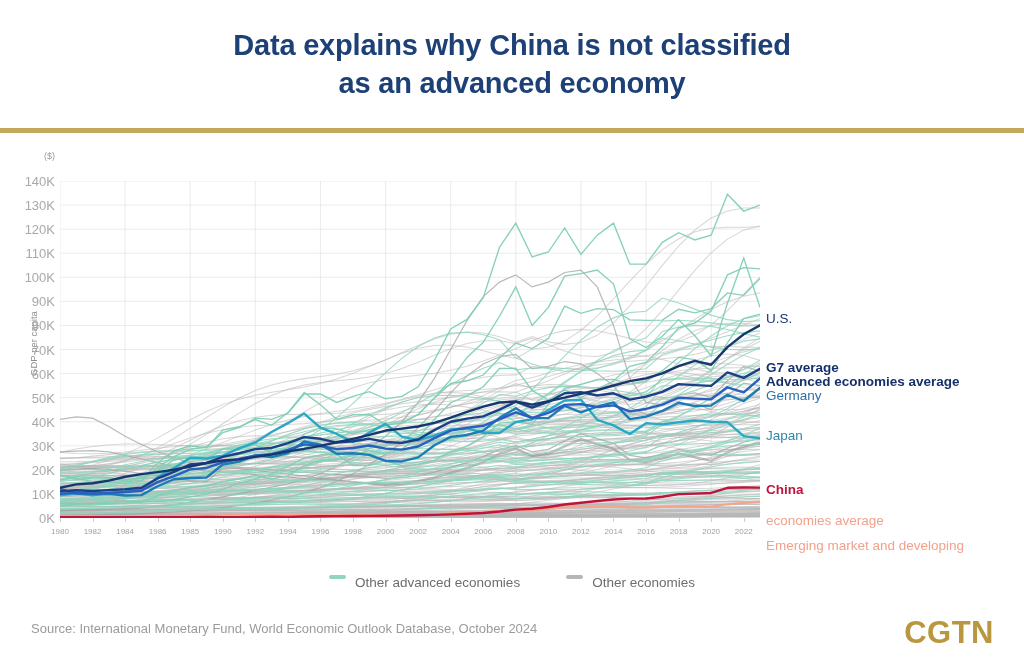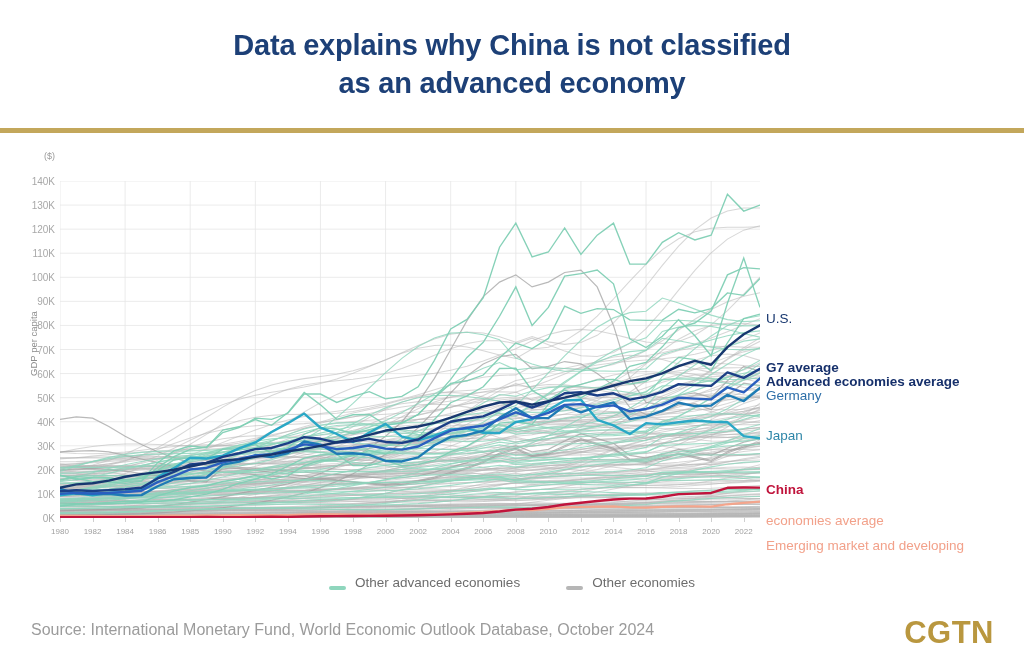--- a/index.html
+++ b/index.html
@@ -24,40 +24,40 @@
   .unit-label { position: absolute; left: 44px; top: 18px; font-size: 9px; color: #9a9a9a; }
   .y-axis-title { position: absolute; left: -27px; top: 205px; width: 120px;
                   font-size: 9.5px; color: #8d8d8d; transform: rotate(-90deg);
                   transform-origin: center center; text-align: center; }
 
   .plot { position: absolute; left: 60px; top: 48px; width: 700px; height: 337px; }
   .plot svg { display: block; width: 700px; height: 337px; }
 
   
   .ytick { position: absolute; right: 100%; margin-right: 5px; transform: translateY(-50%);
-           font-size: 10px; color: #a8a8a8; white-space: nowrap; }
+           font-size: 13px; color: #a8a8a8; white-space: nowrap; }
   
   .xtick { position: absolute; top: 100%; margin-top: 9px; transform: translateX(-50%);
            font-size: 8px; color: #a0a0a0; white-space: nowrap; }
   .xtickmark { position: absolute; top: 100%; width: 1px; height: 4px; background: #cfcfcf; }
 
   
   .series-label { position: absolute; font-size: 13.5px; white-space: nowrap; line-height: 1.18; }
   .sl-bold { font-weight: bold; }
 
   
   .legend { position: absolute; left: 0; top: 442px; width: 1024px;
             display: flex; justify-content: center; gap: 46px; }
-  .legend-item { display: flex; align-items: flex-end; gap: 9px; }
+  .legend-item { display: flex; align-items: flex-start; gap: 9px; }
   .legend-swatch { width: 17px; height: 4px; border-radius: 2px; display: block; }
   .legend-text { font-size: 13.5px; color: #6d6d6d; }
 
   
   .footer { position: absolute; left: 0; top: 603px; width: 1024px; height: 60px; }
-  .source { position: absolute; left: 31px; top: 18px; font-size: 16px; color: #9b9b9b; text-align: center; }
+  .source { position: absolute; left: 31px; top: 18px; font-size: 13px; color: #9b9b9b; text-align: center; }
   .cgtn { position: absolute; right: 30px; top: 12px; font-size: 31px; font-weight: bold;
           color: #b9973f; letter-spacing: 0.5px; }
 </style>
 </head>
 <body>
 
 <div id="page">
 
   <div class="header">
     <div class="title">

